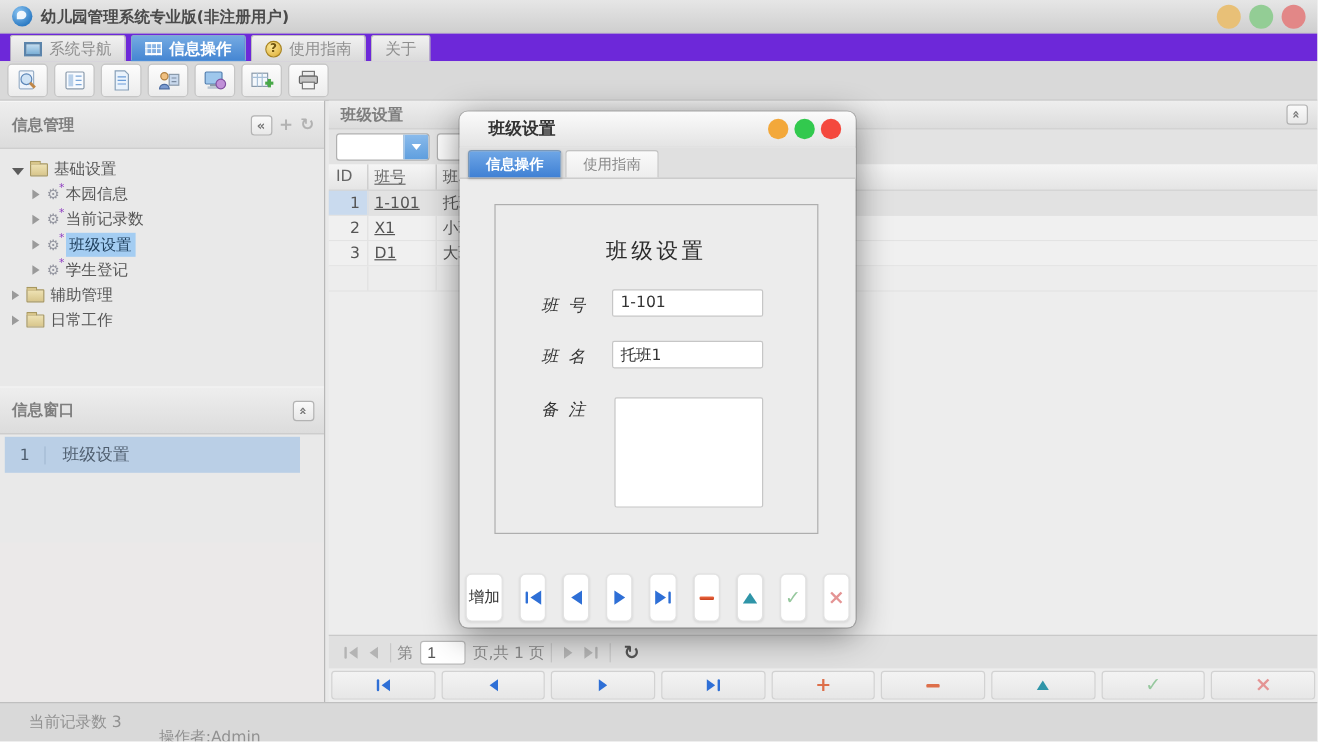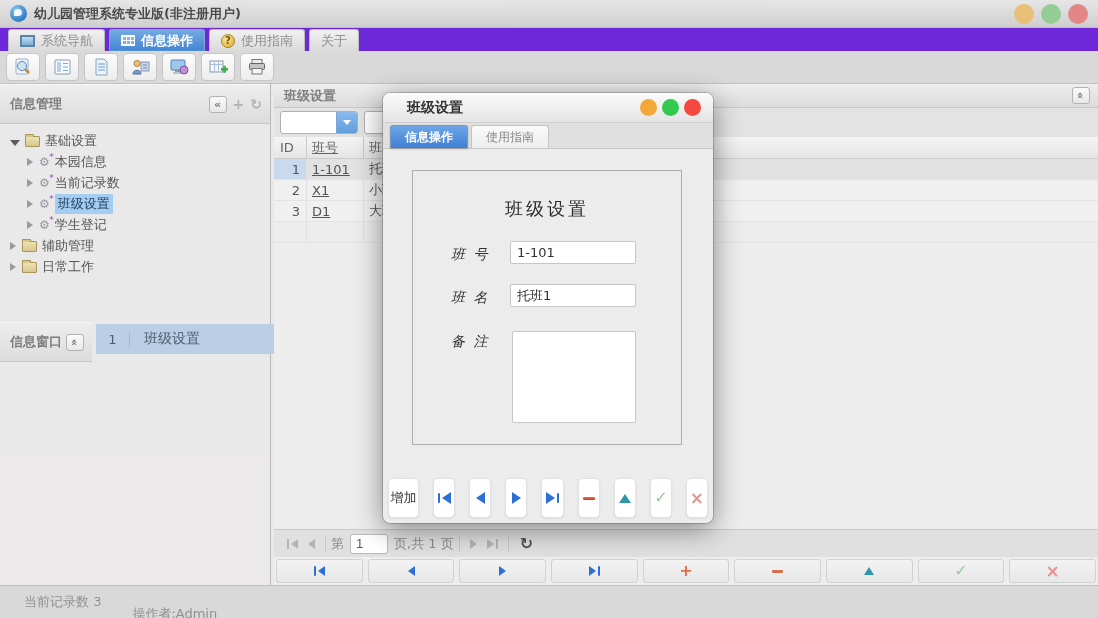--- a/index.html
+++ b/index.html
@@ -301,21 +301,21 @@
           <span class="tree-label">辅助管理</span>
         </div>
         <div class="tree-item">
           <span class="arrow-r"></span>
           <span class="folder"></span>
           <span class="tree-label">日常工作</span>
         </div>
       </div>
     </div>
 
-    <div style="height:130px; display:flex; ">
+    <div style="height:130px; display:flex; flex-direction:column;">
       <div class="panel-head">
         <span>信息窗口</span>
         <span class="ph-spacer"></span>
         <span class="mini-btn">
             <span class="chev-up">«</span>
           </span>
       </div>
       <div class="iw-body">
         <div class="iw-row">
           <span class="iw-index">1</span>

